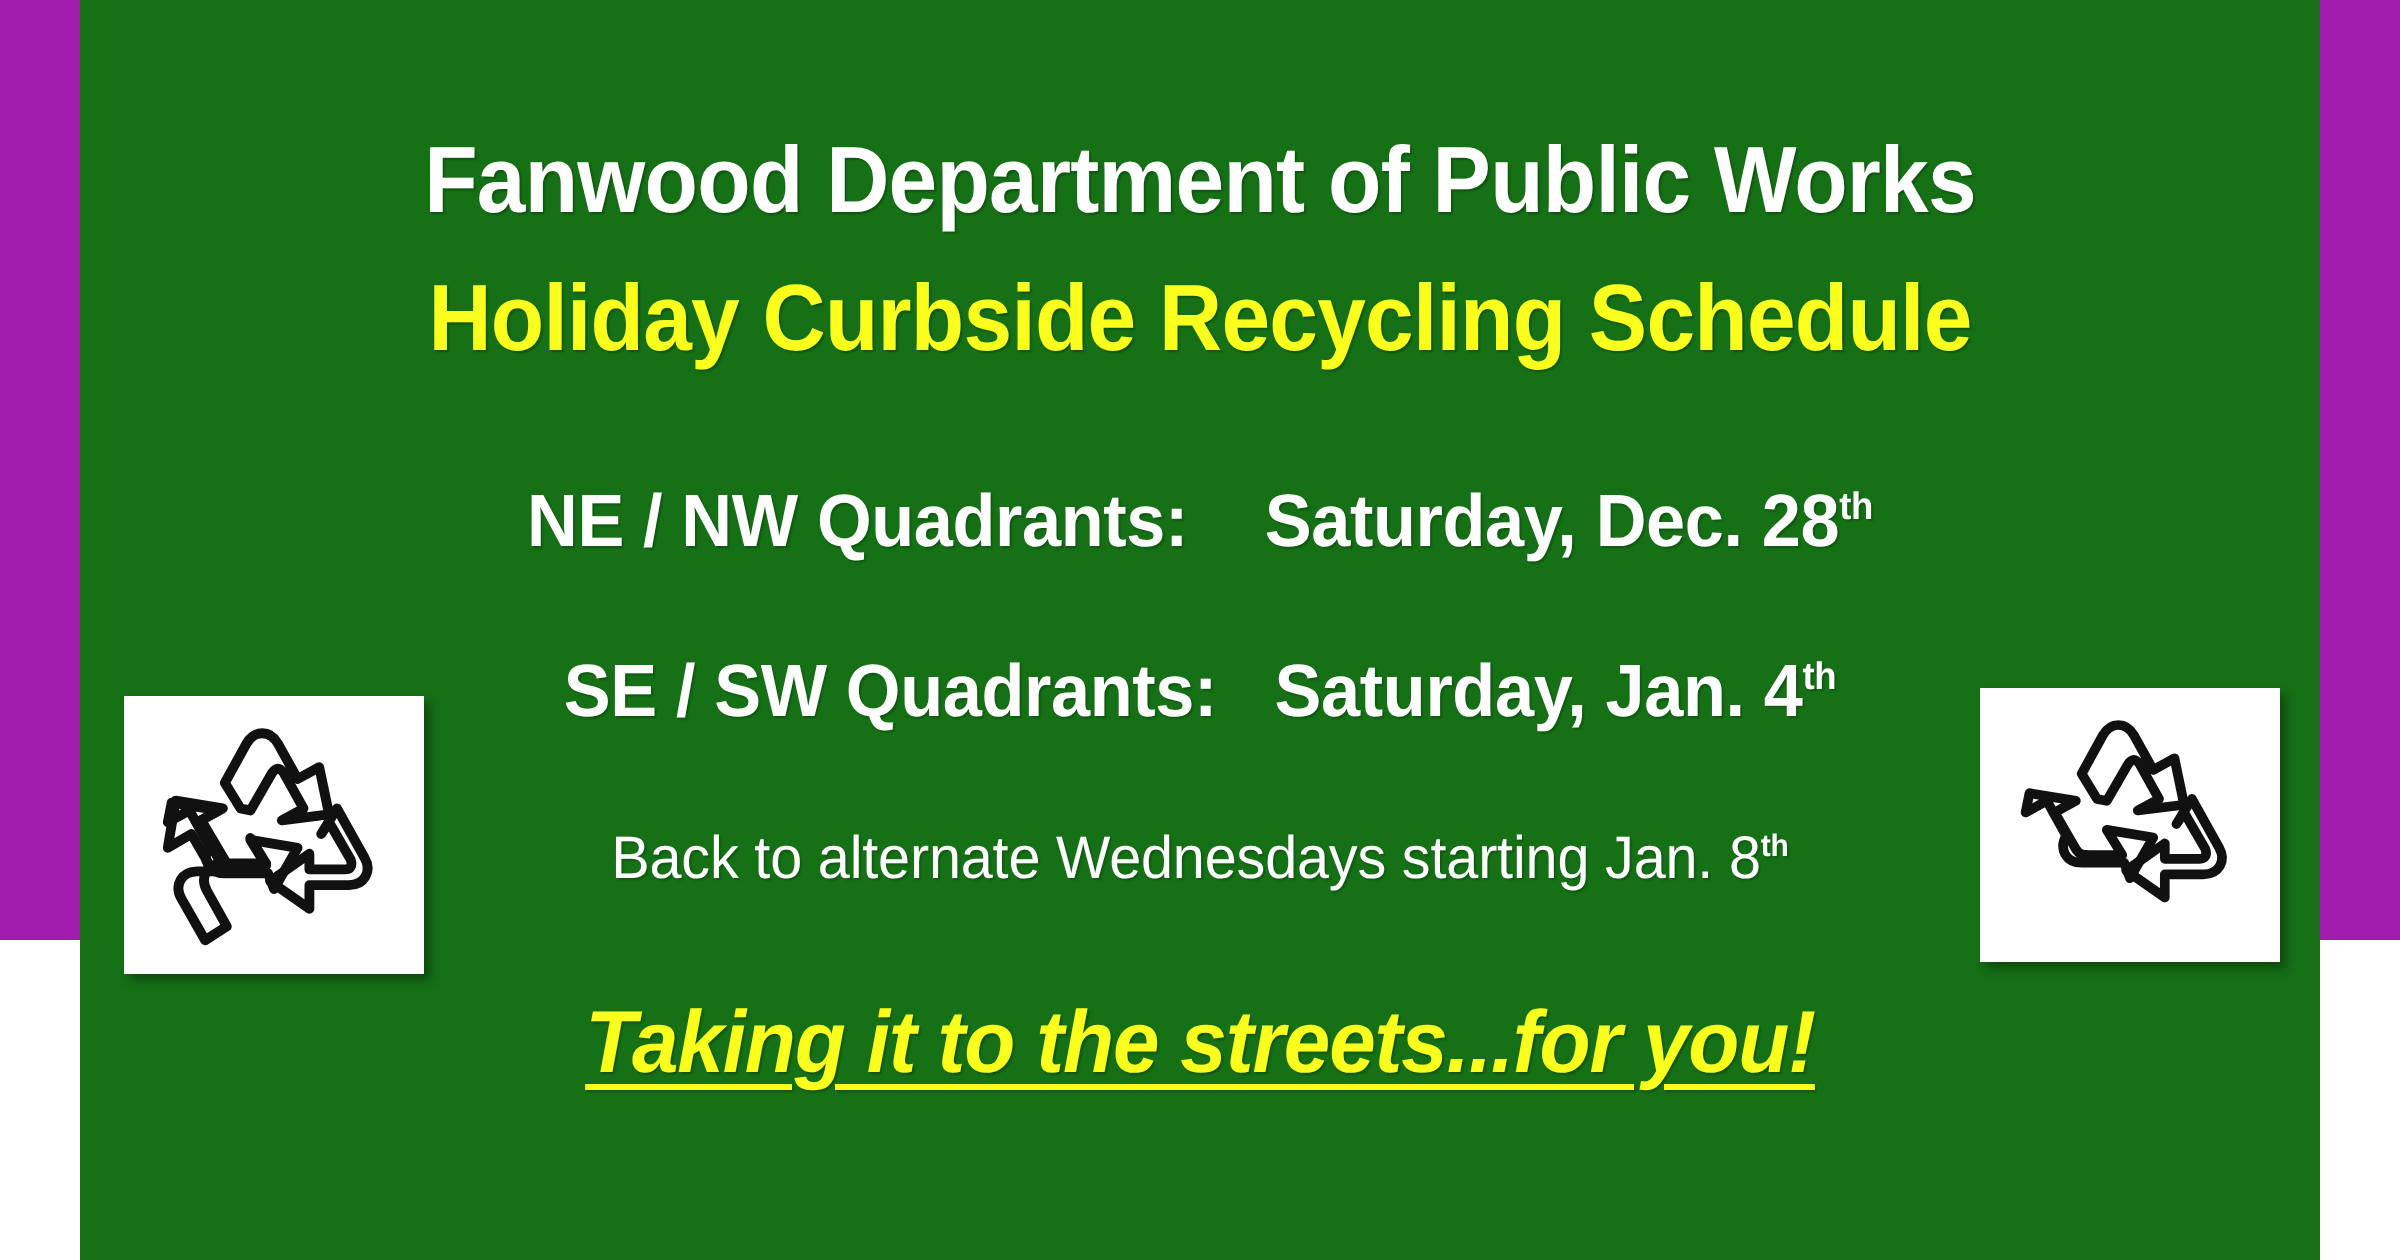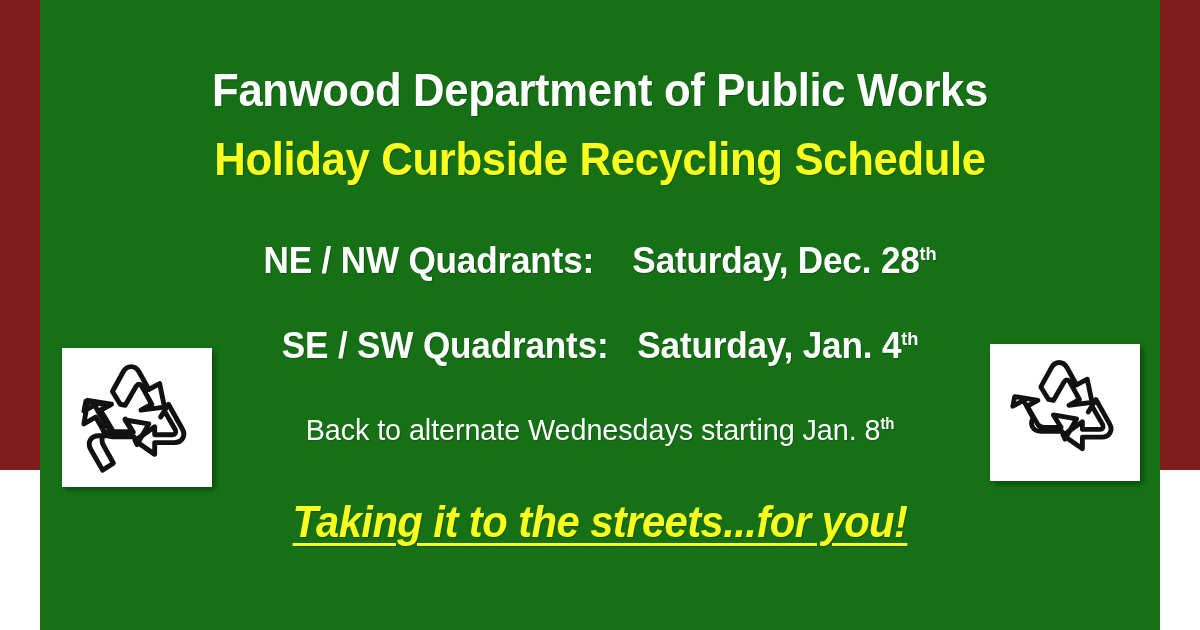--- a/index.html
+++ b/index.html
@@ -11,21 +11,21 @@
     width: 1200px;
     height: 630px;
     overflow: hidden;
     font-family: "Liberation Sans", sans-serif;
   }
 
   #poster {
     position: relative;
     width: 1200px;
     height: 470px;
-    background: #7f1d1d;
+    background: #a21caf;
   }
 
   
   #green-panel {
     position: absolute;
     left: 40px;
     top: 0;
     width: 1120px;
     height: 630px;
     background: #157016;

